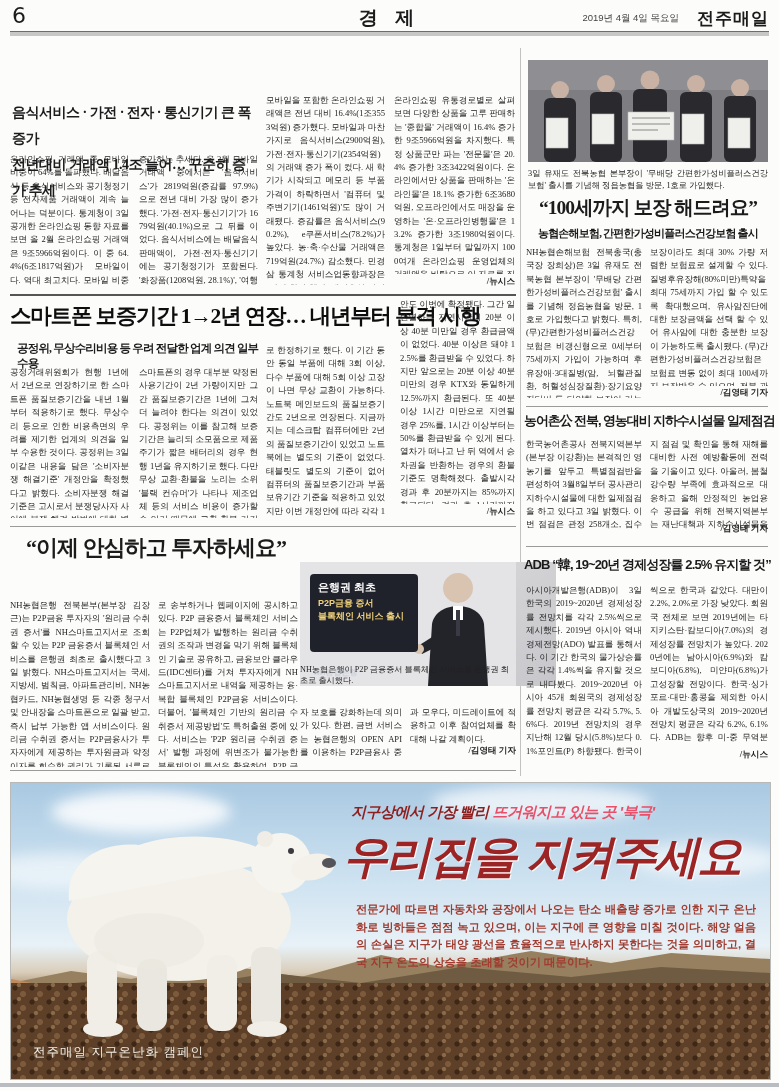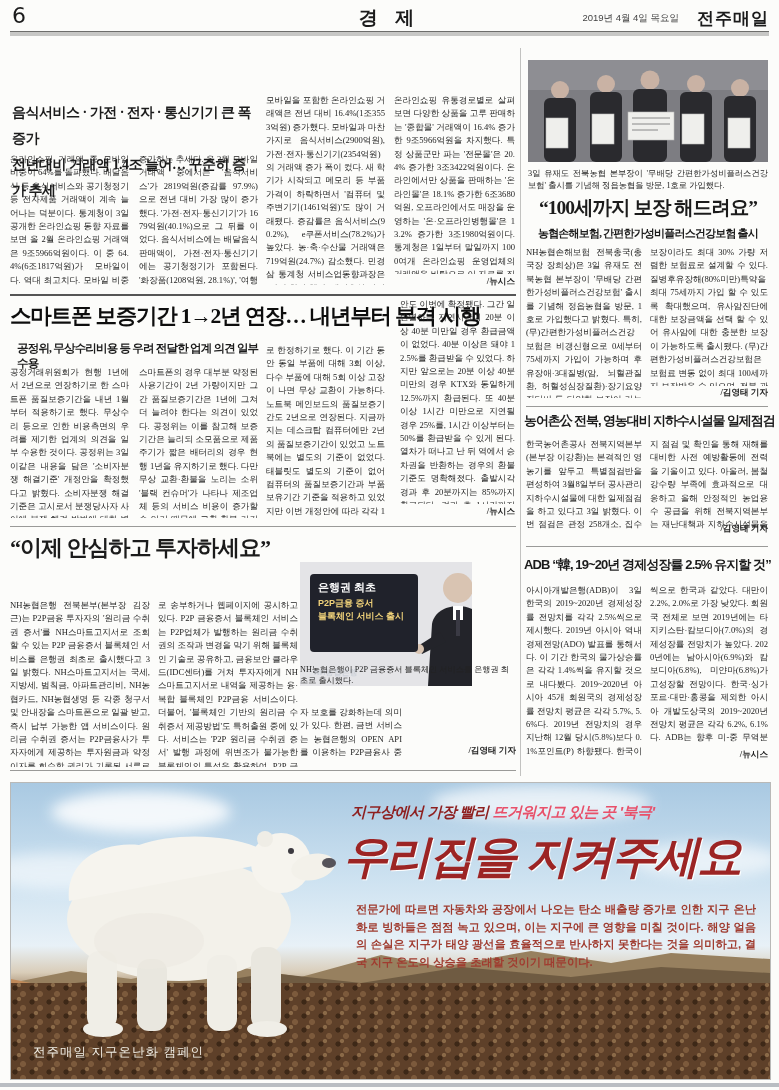--- a/index.html
+++ b/index.html
@@ -22,23 +22,23 @@
   
   .photo1{position:absolute;left:528px;top:60px;width:240px;height:102px;background:linear-gradient(180deg,#6a6a6e 0%,#8b8b8f 55%,#5f5f63 100%);overflow:hidden;}
   .photo1 svg{display:block;}
   .p1-caption{position:absolute;left:528px;top:168px;width:240px;font-size:8.3px;line-height:1.5;text-align:justify;word-break:break-all;color:#222;}
   .p1-headline{position:absolute;left:524px;top:194px;width:248px;text-align:center;font-size:19.5px;font-weight:bold;letter-spacing:-1px;white-space:nowrap;}
   .p1-sub{position:absolute;left:524px;top:226px;width:248px;text-align:center;font-size:11px;letter-spacing:-0.8px;white-space:nowrap;}
   
   .a2-headline{position:absolute;left:10px;top:301px;width:392px;font-size:21.5px;font-weight:bold;letter-spacing:-1.2px;white-space:nowrap;color:#0d0d0d;}
   .a2-sub{position:absolute;left:10px;top:341px;width:250px;font-size:11.5px;letter-spacing:-0.8px;margin-left:7px;}
   
-  .a3-headline{position:absolute;left:10px;top:533px;width:292px;text-align:left;font-size:22px;font-weight:bold;letter-spacing:-1px;white-space:nowrap;}
+  .a3-headline{position:absolute;left:10px;top:533px;width:292px;text-align:center;font-size:22px;font-weight:bold;letter-spacing:-1px;white-space:nowrap;}
   .a3-sub{position:absolute;left:10px;top:572px;width:292px;text-align:center;font-size:11px;letter-spacing:-0.7px;white-space:nowrap;}
-  .photo2{position:absolute;left:300px;top:562px;width:172px;height:124px;background:linear-gradient(135deg,#e8e8ea,#d3d3d6 60%,#c7c7cb);overflow:hidden;}
+  .photo2{position:absolute;left:300px;top:562px;width:256px;height:124px;background:linear-gradient(135deg,#e8e8ea,#d3d3d6 60%,#c7c7cb);overflow:hidden;}
   .p2-panel{position:absolute;left:10px;top:12px;width:108px;height:78px;background:#20222b;border-radius:4px;padding:6px 6px 4px 8px;box-sizing:border-box;}
   .p2-line1{color:#fff;font-size:11px;font-weight:bold;font-family:"Liberation Sans",sans-serif;}
   .p2-line2{color:#f0d27a;font-size:9px;font-weight:bold;font-family:"Liberation Sans",sans-serif;margin-top:2px;}
   .p2-line3{color:#f0d27a;font-size:9px;font-weight:bold;font-family:Liberation Sans, sans-serif;}
   .p2-logo{position:absolute;left:14px;bottom:8px;color:#cfd3da;font-size:8px;font-weight:bold;font-family:"Liberation Sans",sans-serif;}
   .p2-caption{position:absolute;left:300px;top:664px;width:216px;font-size:8.2px;color:#222;}
   
   .a4-headline{position:absolute;left:524px;top:412px;width:248px;font-size:13px;font-weight:bold;letter-spacing:-1.1px;white-space:nowrap;font-family:"Liberation Sans",sans-serif;}
   .a5-headline{position:absolute;left:524px;top:556px;width:248px;font-size:13px;font-weight:bold;letter-spacing:-0.9px;white-space:nowrap;font-family:"Liberation Sans",sans-serif;}
   
@@ -149,20 +149,21 @@
     </svg>
     <div class="p2-panel">
       <div class="p2-line1">은행권 최초</div>
       <div class="p2-line2">P2P금융 증서</div>
       <div class="p2-line3">블록체인 서비스 출시</div>
     </div>
     <div class="p2-logo">NH농협은행</div>
   </div>
   <div class="p2-caption">NH농협은행이 P2P 금융증서 블록체인 서비스를 은행권 최초로 출시했다.</div>
   <div class="col" style="left:300px;top:706px;width:102px;height:50px;">자 보호를 강화하는데 의미가 있다. 한편, 금번 서비스는 농협은행의 OPEN API를 이용하는 P2P금융사 중 팝펀딩</div>
+  <div class="col" style="left:410px;top:706px;width:106px;height:38px;">과 모우다, 미드레이트에 적용하고 이후 참여업체를 확대해 나갈 계획이다.</div>
   <div class="col" style="left:410px;top:744px;width:106px;height:12px;text-align:right;font-weight:bold;">/김영태 기자</div>
   <div class="hrule" style="left:10px;top:770px;width:506px;"></div>
 
   <div class="a4-headline">농어촌公 전북, 영농대비 지하수시설물 일제점검</div>
   <div class="col" style="left:526px;top:438px;width:116px;height:92px;">한국농어촌공사 전북지역본부(본부장 이강환)는 본격적인 영농기를 앞두고 특별점검반을 편성하여 3월8일부터 공사관리 지하수시설물에 대한 일제점검을 하고 있다고 3일 밝혔다. 이번 점검은 관정 258개소, 집수정 20개소를 대상으로 시설물의 정상 작동여부, 관리상태 등을 중점적으로 현</div>
   <div class="col" style="left:650px;top:438px;width:118px;height:92px;">지 점검 및 확인을 통해 재해를 대비한 사전 예방활동에 전력을 기울이고 있다. 아울러, 봄철 강수량 부족에 효과적으로 대응하고 올해 안정적인 농업용수 공급을 위해 전북지역본부는 재난대책과 지하수시설물을 정비하여 풍수해 등 자연재해에 적극적으로 대처할 계획이다.</div>
   <div class="col" style="left:650px;top:522px;width:118px;height:12px;text-align:right;font-weight:bold;">/김영태 기자</div>
   <div class="hrule" style="left:526px;top:546px;width:242px;"></div>
 
   <div class="a5-headline">ADB “韓, 19~20년 경제성장률 2.5% 유지할 것”</div>

